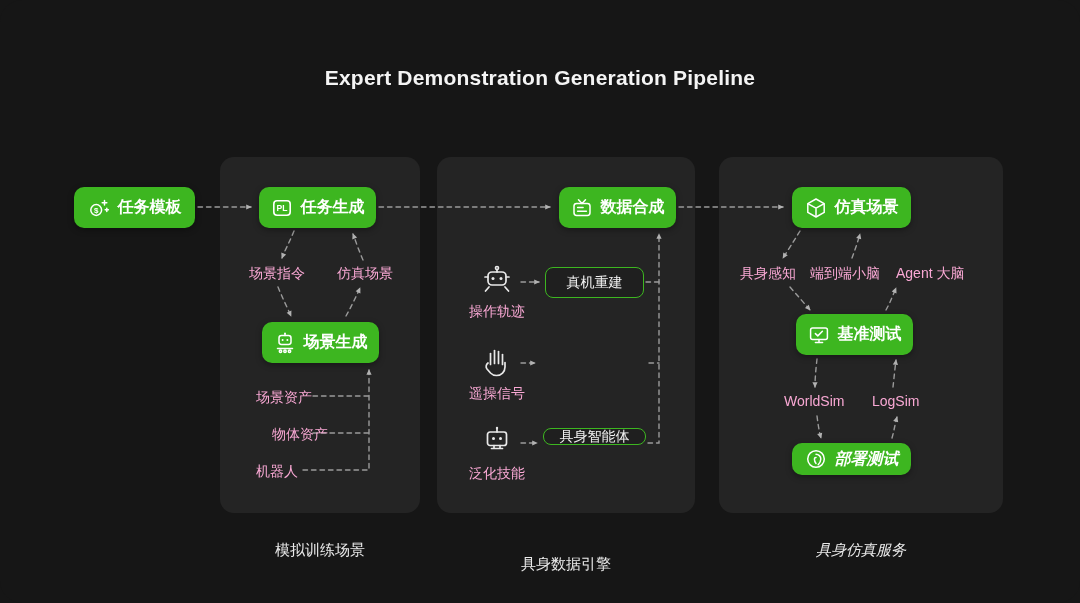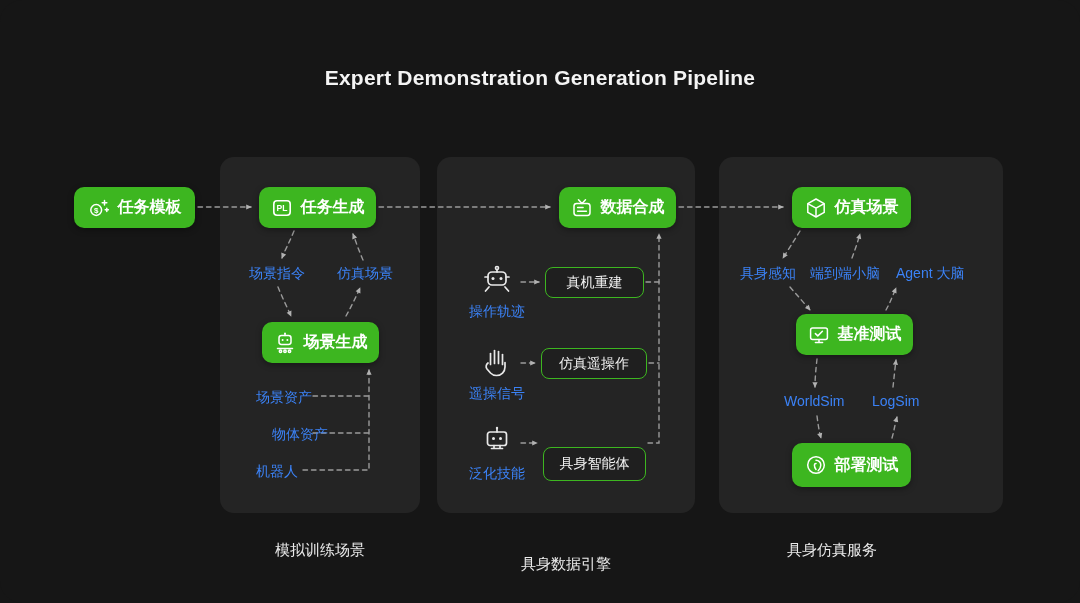--- a/index.html
+++ b/index.html
@@ -20,21 +20,21 @@
   .gbtn {
     position:absolute; display:flex; align-items:center; justify-content:center; gap:8px;
     background:#3db620; border-radius:10px; color:#fff; font-weight:700; font-size:16px;
     box-shadow:0 2px 6px rgba(0,0,0,.35);
   }
   .obox {
     position:absolute; display:flex; align-items:center; justify-content:center;
     border:1.5px solid #3db620; border-radius:8px; color:#f2f2f2; font-size:14px;
     background:rgba(0,0,0,.12);
   }
-  .t { position:absolute; color:#3b82f6; font-size:14px; white-space:nowrap; line-height:18px; }
+  .t { position:absolute; color:#f9a8d4; font-size:14px; white-space:nowrap; line-height:18px; }
   .caption { position:absolute; top:541px; text-align:center; color:#eaeaea; font-size:15px; }
   .gic { position:absolute; }
   svg.overlay { position:absolute; left:0; top:0; width:1080px; height:603px; pointer-events:none; }
   svg.overlay path.dash { stroke:#9b9b9b; stroke-width:1.4; fill:none; stroke-dasharray:4.5 4; stroke-linecap:round; }
 </style>
 </head>
 <body>
 
 <div class="stage">
 
@@ -152,34 +152,33 @@
   <svg class="gic" style="left:479px;top:344px;" width="36" height="36" viewBox="0 0 36 36">
     <g stroke="#e9e9e9" stroke-width="1.7" fill="none" stroke-linecap="round" stroke-linejoin="round">
       <path d="M11.5 20.5 V9.5"></path>
       <path d="M15.5 19.5 V6.5"></path>
       <path d="M19.5 19.5 V7.5"></path>
       <path d="M23.5 20.5 V10.5"></path>
       <path d="M9 19 c-2 1.5 -2.5 4 -1 6 l3.5 4 c1.5 1.6 3.6 2.5 6 2.5 c4.8 0 8.5 -3.7 8.5 -8.5 V18.5"></path>
     </g>
   </svg>
   <div class="t" style="left:469px;top:384px;">遥操信号</div>
-  <div class="obox" style="left:541px;top:348px;width:106px;height:31px;">仿真遥操作</div>
 
   <svg class="gic" style="left:479px;top:424px;" width="36" height="36" viewBox="0 0 36 36">
     <g stroke="#e9e9e9" stroke-width="1.7" fill="none" stroke-linecap="round" stroke-linejoin="round">
       <path d="M18 8 V5"></path>
       <rect x="8.5" y="8" width="19" height="13.5" rx="2.5"></rect>
       <path d="M15 21.5 v3 M21 21.5 v3 M12.5 24.5 h11"></path>
     </g>
     <circle cx="18" cy="4" r="1.2" fill="#e9e9e9"></circle>
     <circle cx="14.5" cy="14.5" r="1.5" fill="#e9e9e9"></circle>
     <circle cx="21.5" cy="14.5" r="1.5" fill="#e9e9e9"></circle>
   </svg>
   <div class="t" style="left:469px;top:464px;">泛化技能</div>
-  <div class="obox" style="left:543px;top:428px;width:103px;height:34px;margin-top:19px;">具身智能体</div>
+  <div class="obox" style="left:543px;top:428px;width:103px;height:17px;">具身智能体</div>
 
   <div class="gbtn" style="left:792px;top:187px;width:119px;height:41px;">
     <svg width="22" height="22" viewBox="0 0 22 22" class="ic">
       <g stroke="#fff" stroke-width="1.5" fill="none" stroke-linejoin="round">
         <path d="M11 2 L19.2 6.6 V15.4 L11 20 L2.8 15.4 V6.6 Z"></path>
         <path d="M2.8 6.6 L11 11.2 L19.2 6.6 M11 11.2 V20"></path>
       </g>
     </svg>
     <span>仿真场景</span>
   </div>
@@ -195,28 +194,28 @@
         <path d="M11 15.4 v3 M7.4 18.6 h7.2"></path>
         <path d="M7.4 9.6 l2.4 2.3 4.6 -4.6"></path>
       </g>
     </svg>
     <span>基准测试</span>
   </div>
 
   <div class="t" style="left:784px;top:392px;">WorldSim</div>
   <div class="t" style="left:872px;top:392px;">LogSim</div>
 
-  <div class="gbtn" style="left:792px;top:443px;width:119px;height:44px;">
+  <div class="gbtn" style="left:792px;top:443px;width:119px;height:32px;font-style:italic;">
     <svg width="22" height="22" viewBox="0 0 22 22" class="ic">
       <g stroke="#fff" stroke-width="1.5" fill="none" stroke-linecap="round">
         <circle cx="11" cy="11" r="8.3"></circle>
         <path d="M11 6.2 a4.8 4.8 0 0 1 4.8 4.8 c0 2.6 -1.2 4.4 -2.6 5.8"></path>
         <path d="M11 9.4 a1.6 1.6 0 0 0 -1.6 1.6 c0 1.8 .6 3.2 1.6 4.4"></path>
       </g>
     </svg>
     <span>部署测试</span>
   </div>
 
   <div class="caption" style="left:220px;width:200px;">模拟训练场景</div>
   <div class="caption" style="left:437px;width:258px;margin-top:14px;">具身数据引擎</div>
-  <div class="caption" style="left:690px;width:284px;">具身仿真服务</div>
+  <div class="caption" style="left:719px;width:284px;font-style:italic;">具身仿真服务</div>
 
 </div>
 
 </body></html>

